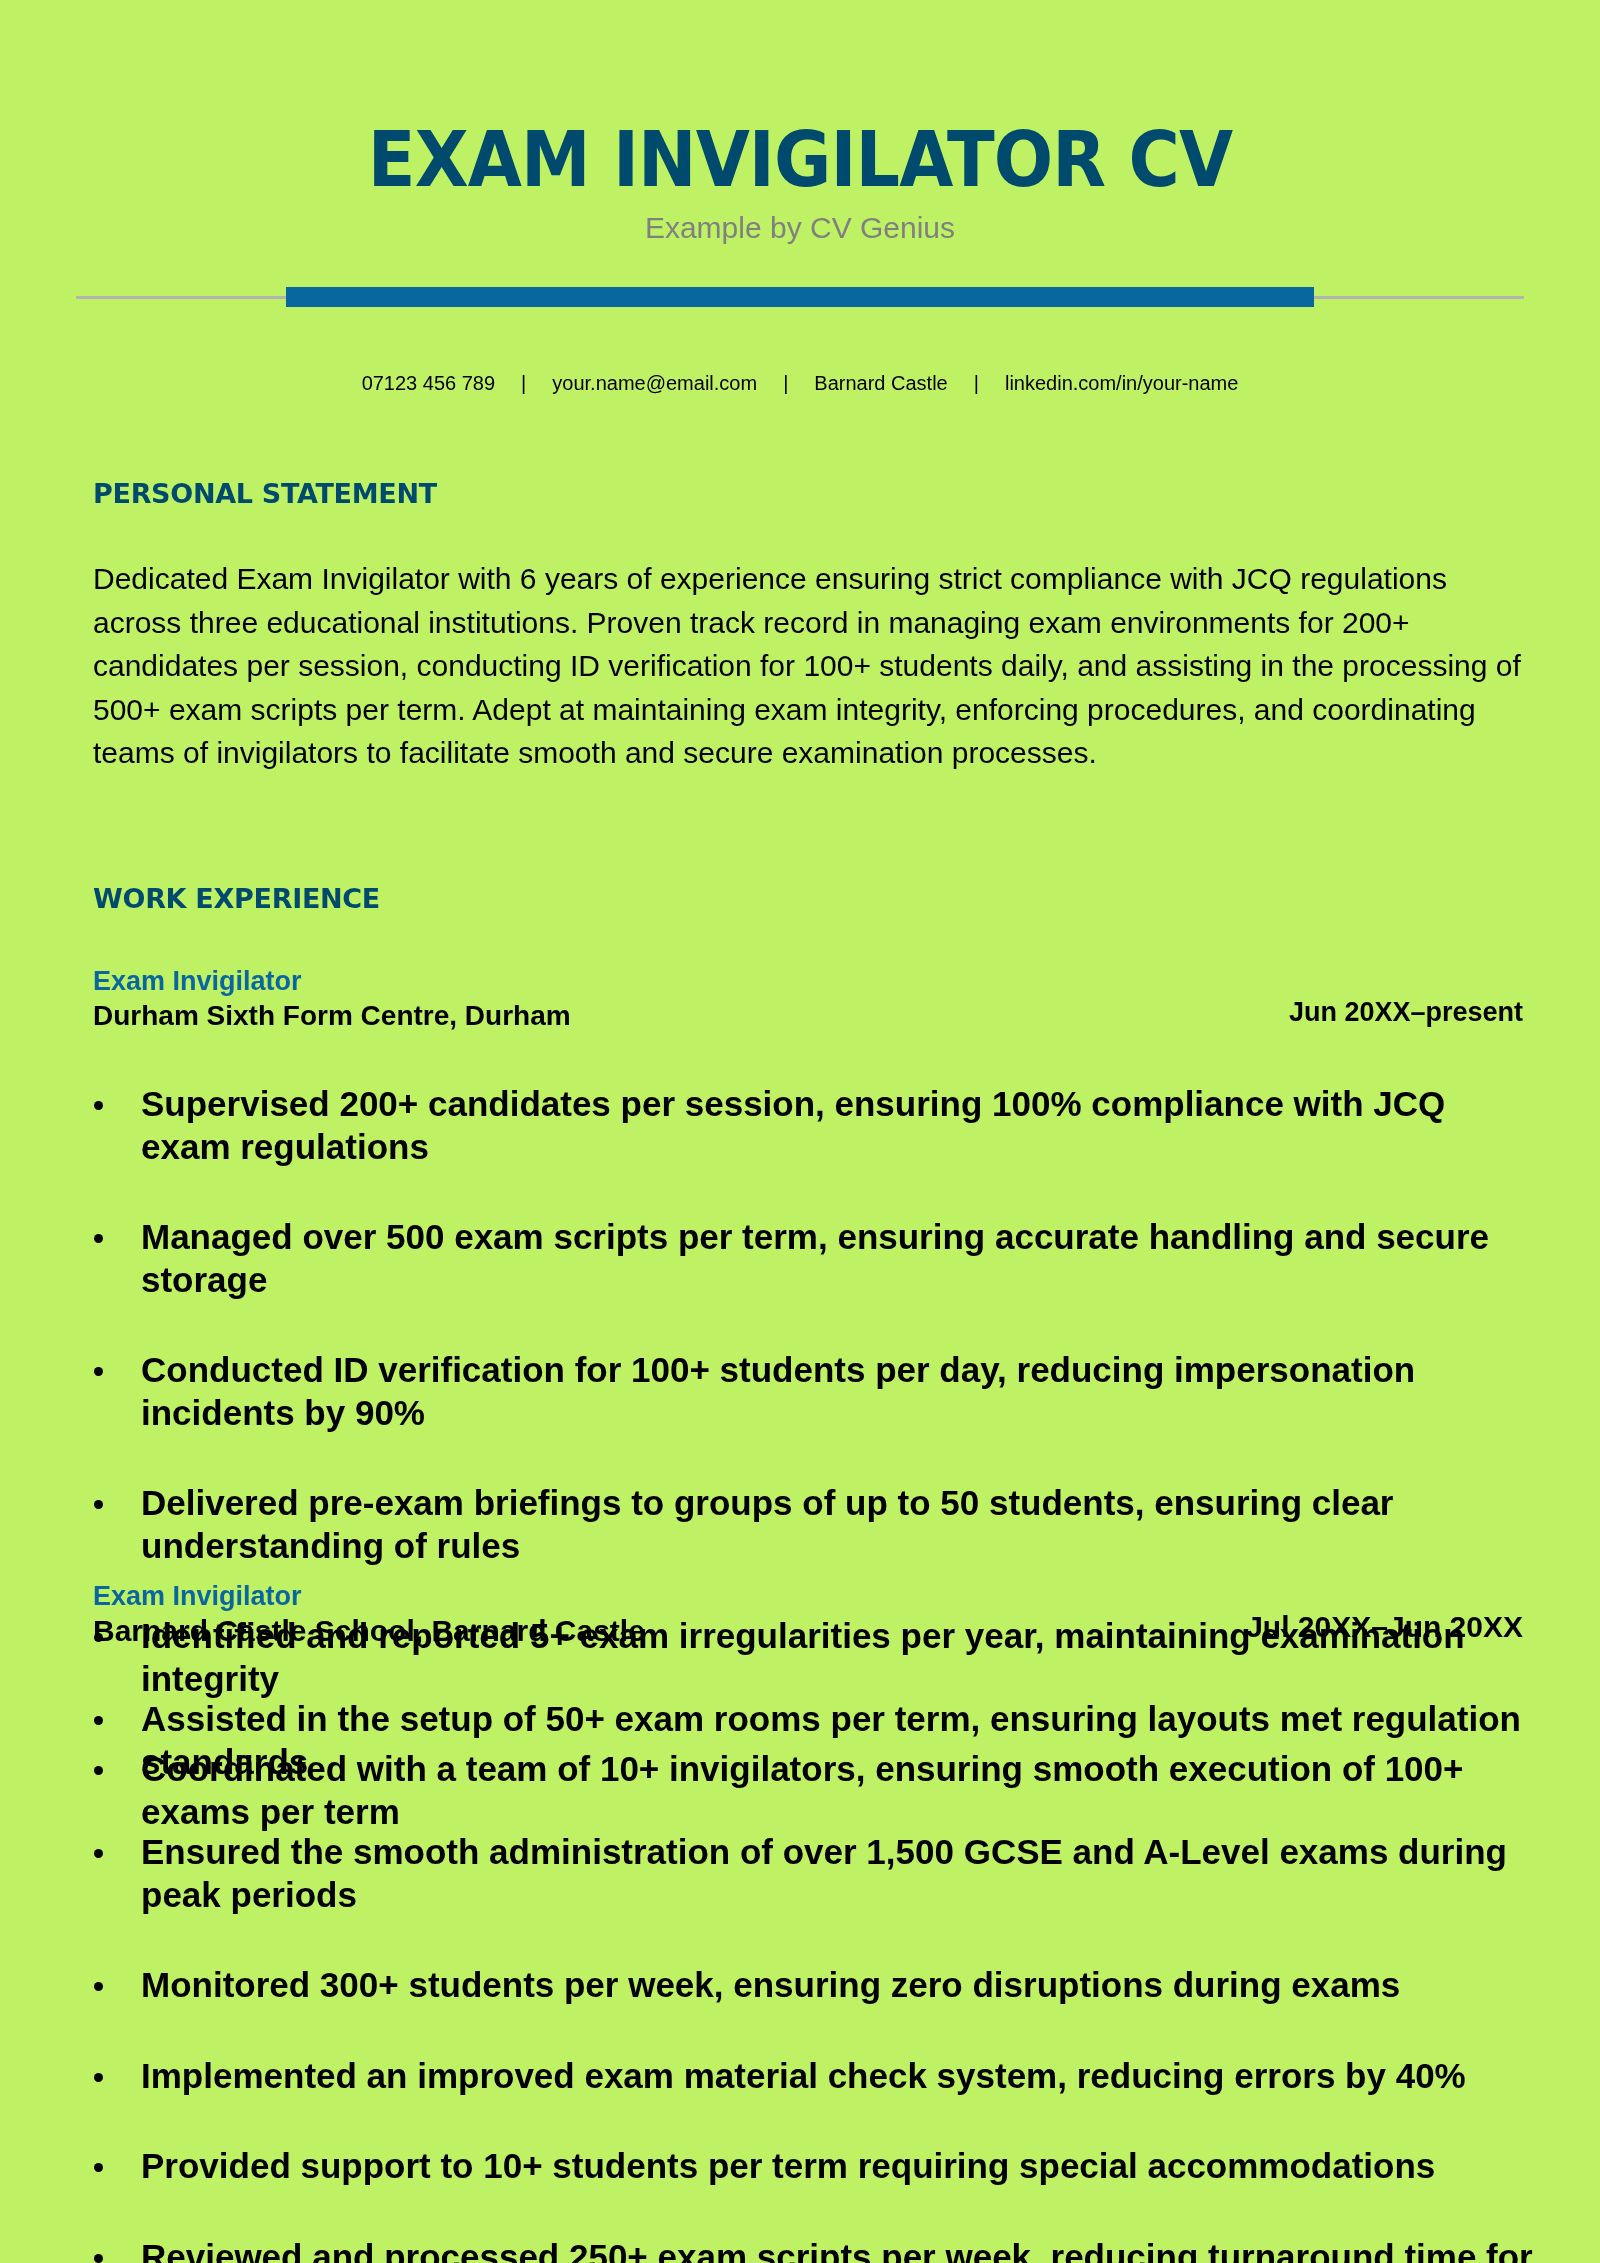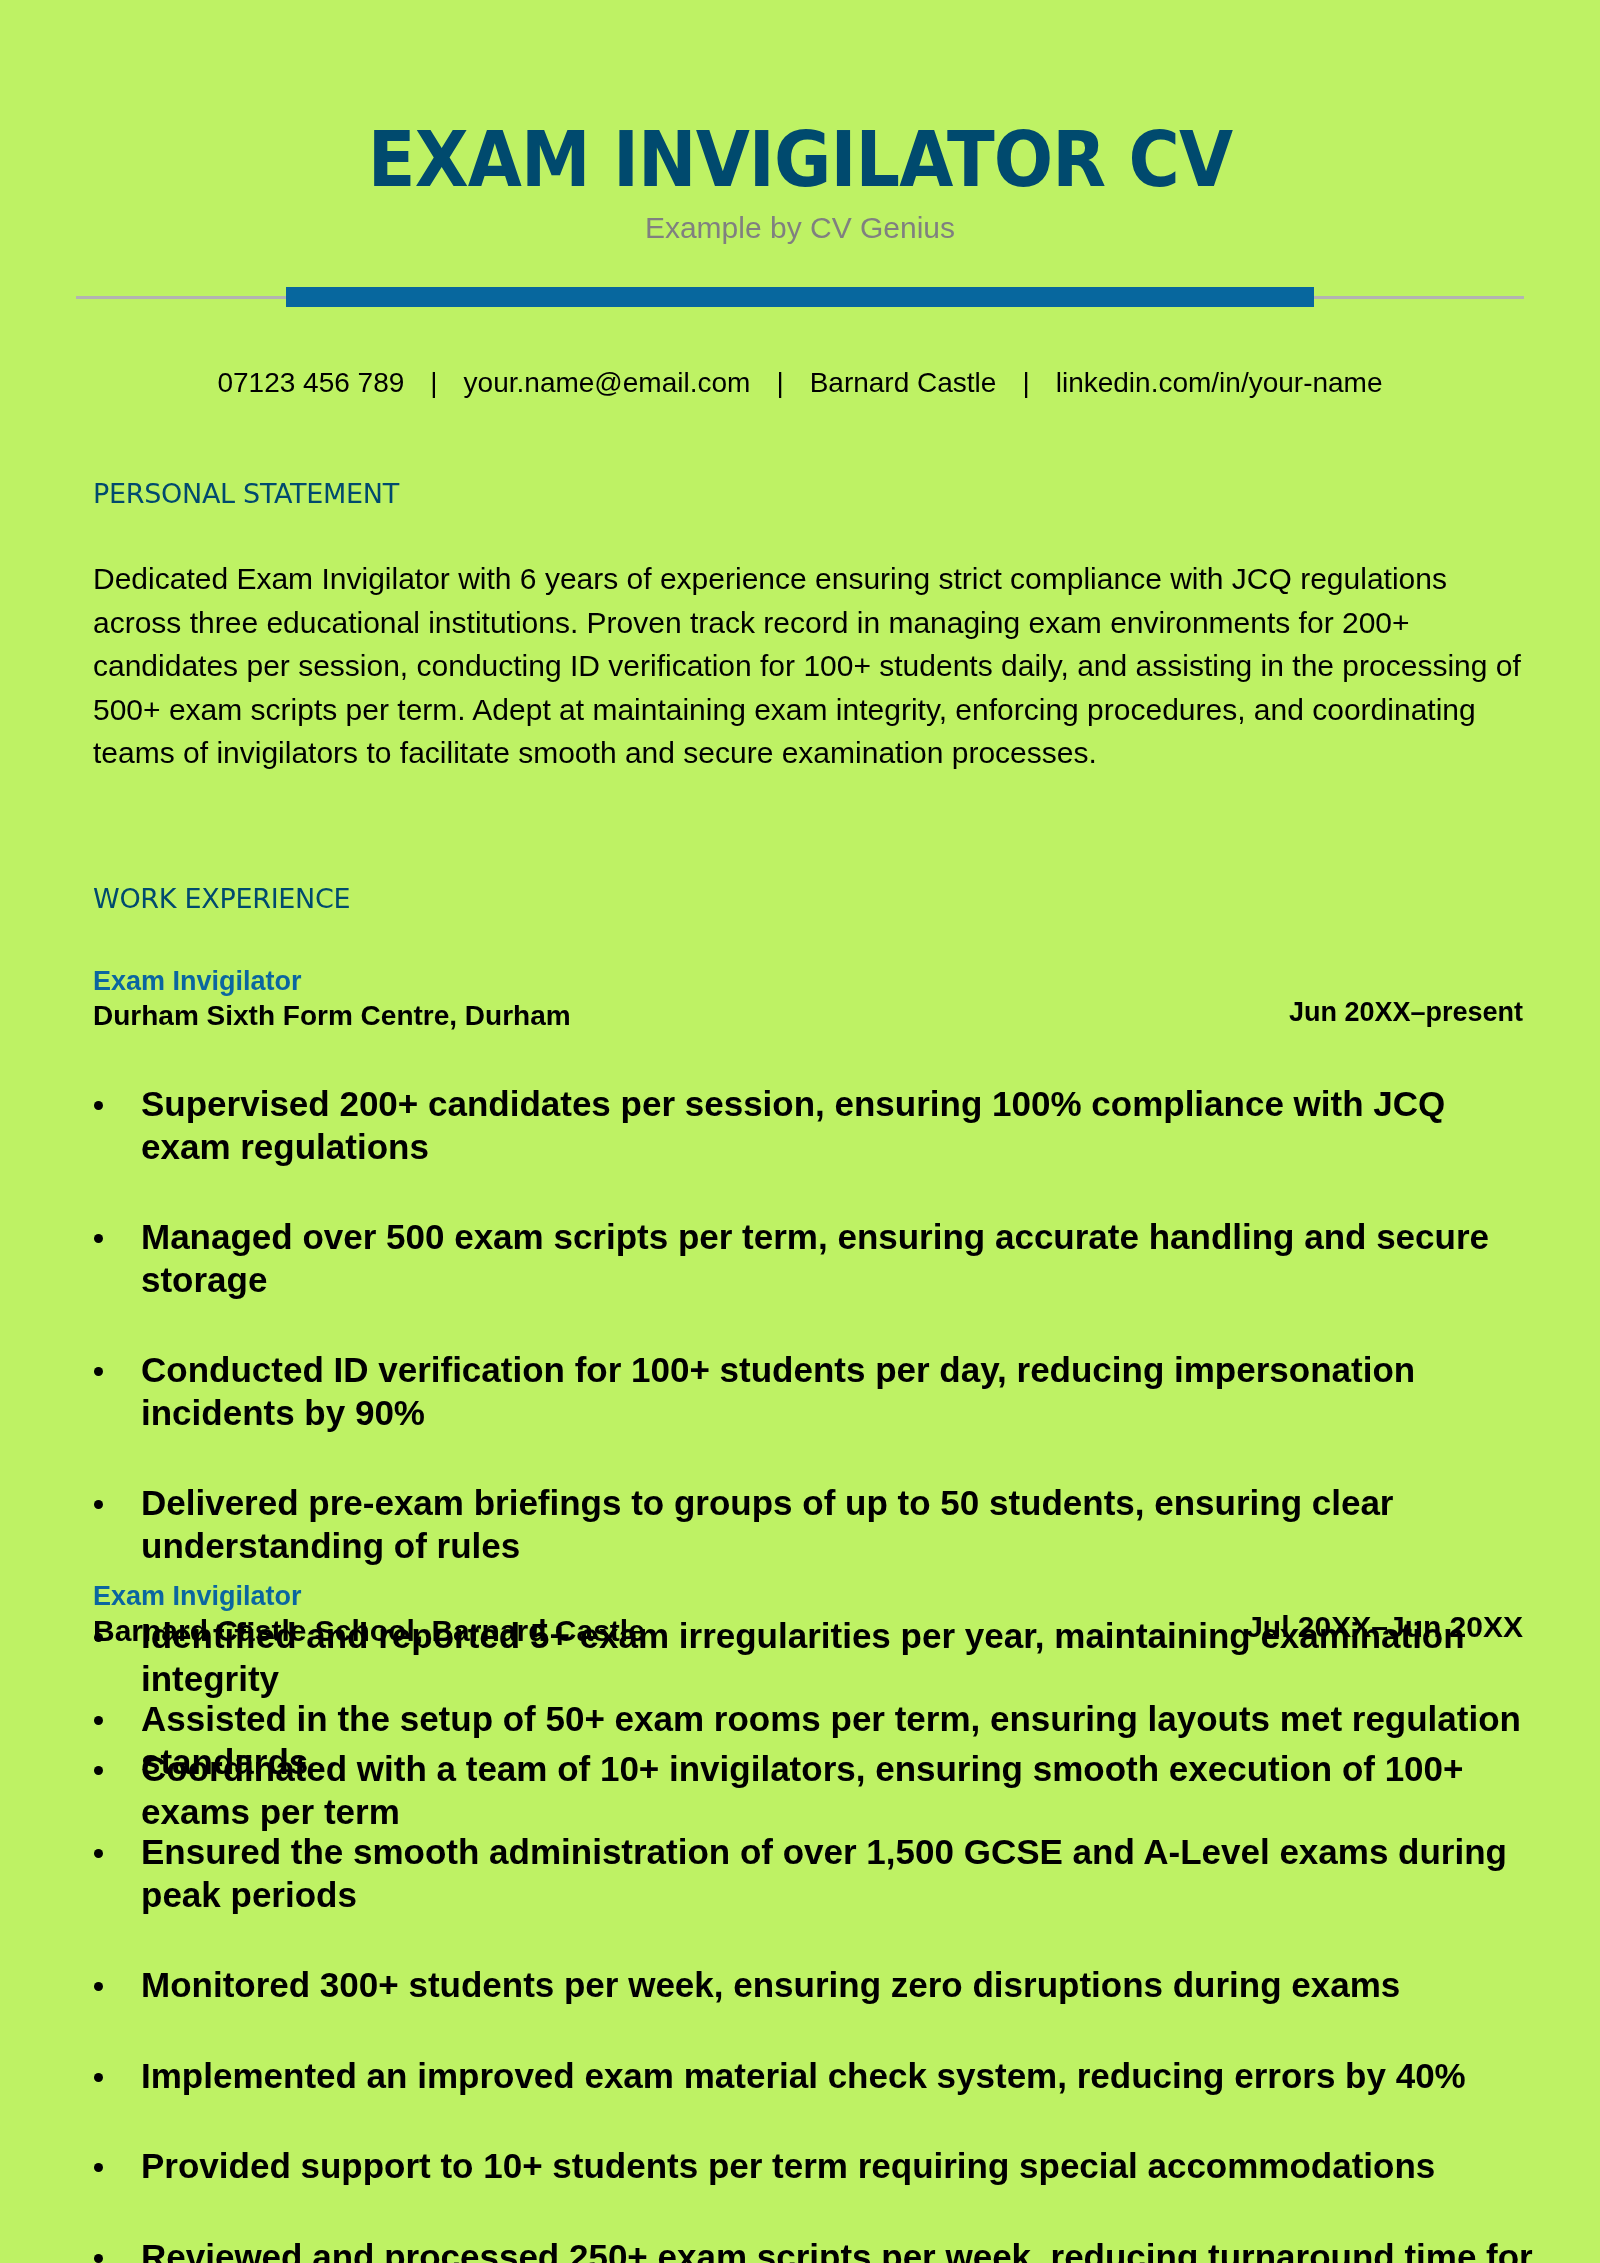--- a/index.html
+++ b/index.html
@@ -59,33 +59,33 @@
       width: 1028px;
       top: 287px;
       height: 20px;
       background: #07679e;
     }
     .contact {
       position: absolute;
       left: 0; right: 0;
       top: 362px;
       text-align: center;
-      font-size: 28px;
+      font-size: 20px;
       line-height: 42px;
       white-space: pre;
     }
     .contact span.sep {
       display: inline-block;
       margin: 0 26px;
     }
     .section-heading {
       position: absolute;
       left: 93px;
       font-family: "DejaVu Sans", sans-serif;
-      font-weight: normal;
+      font-weight: bold;
       font-size: 27px;
       line-height: 36px;
       color: #004a6e;
       letter-spacing: -0.3px;
       margin: 0;
     }
     .statement {
       position: absolute;
       left: 93px;
       top: 557px;

